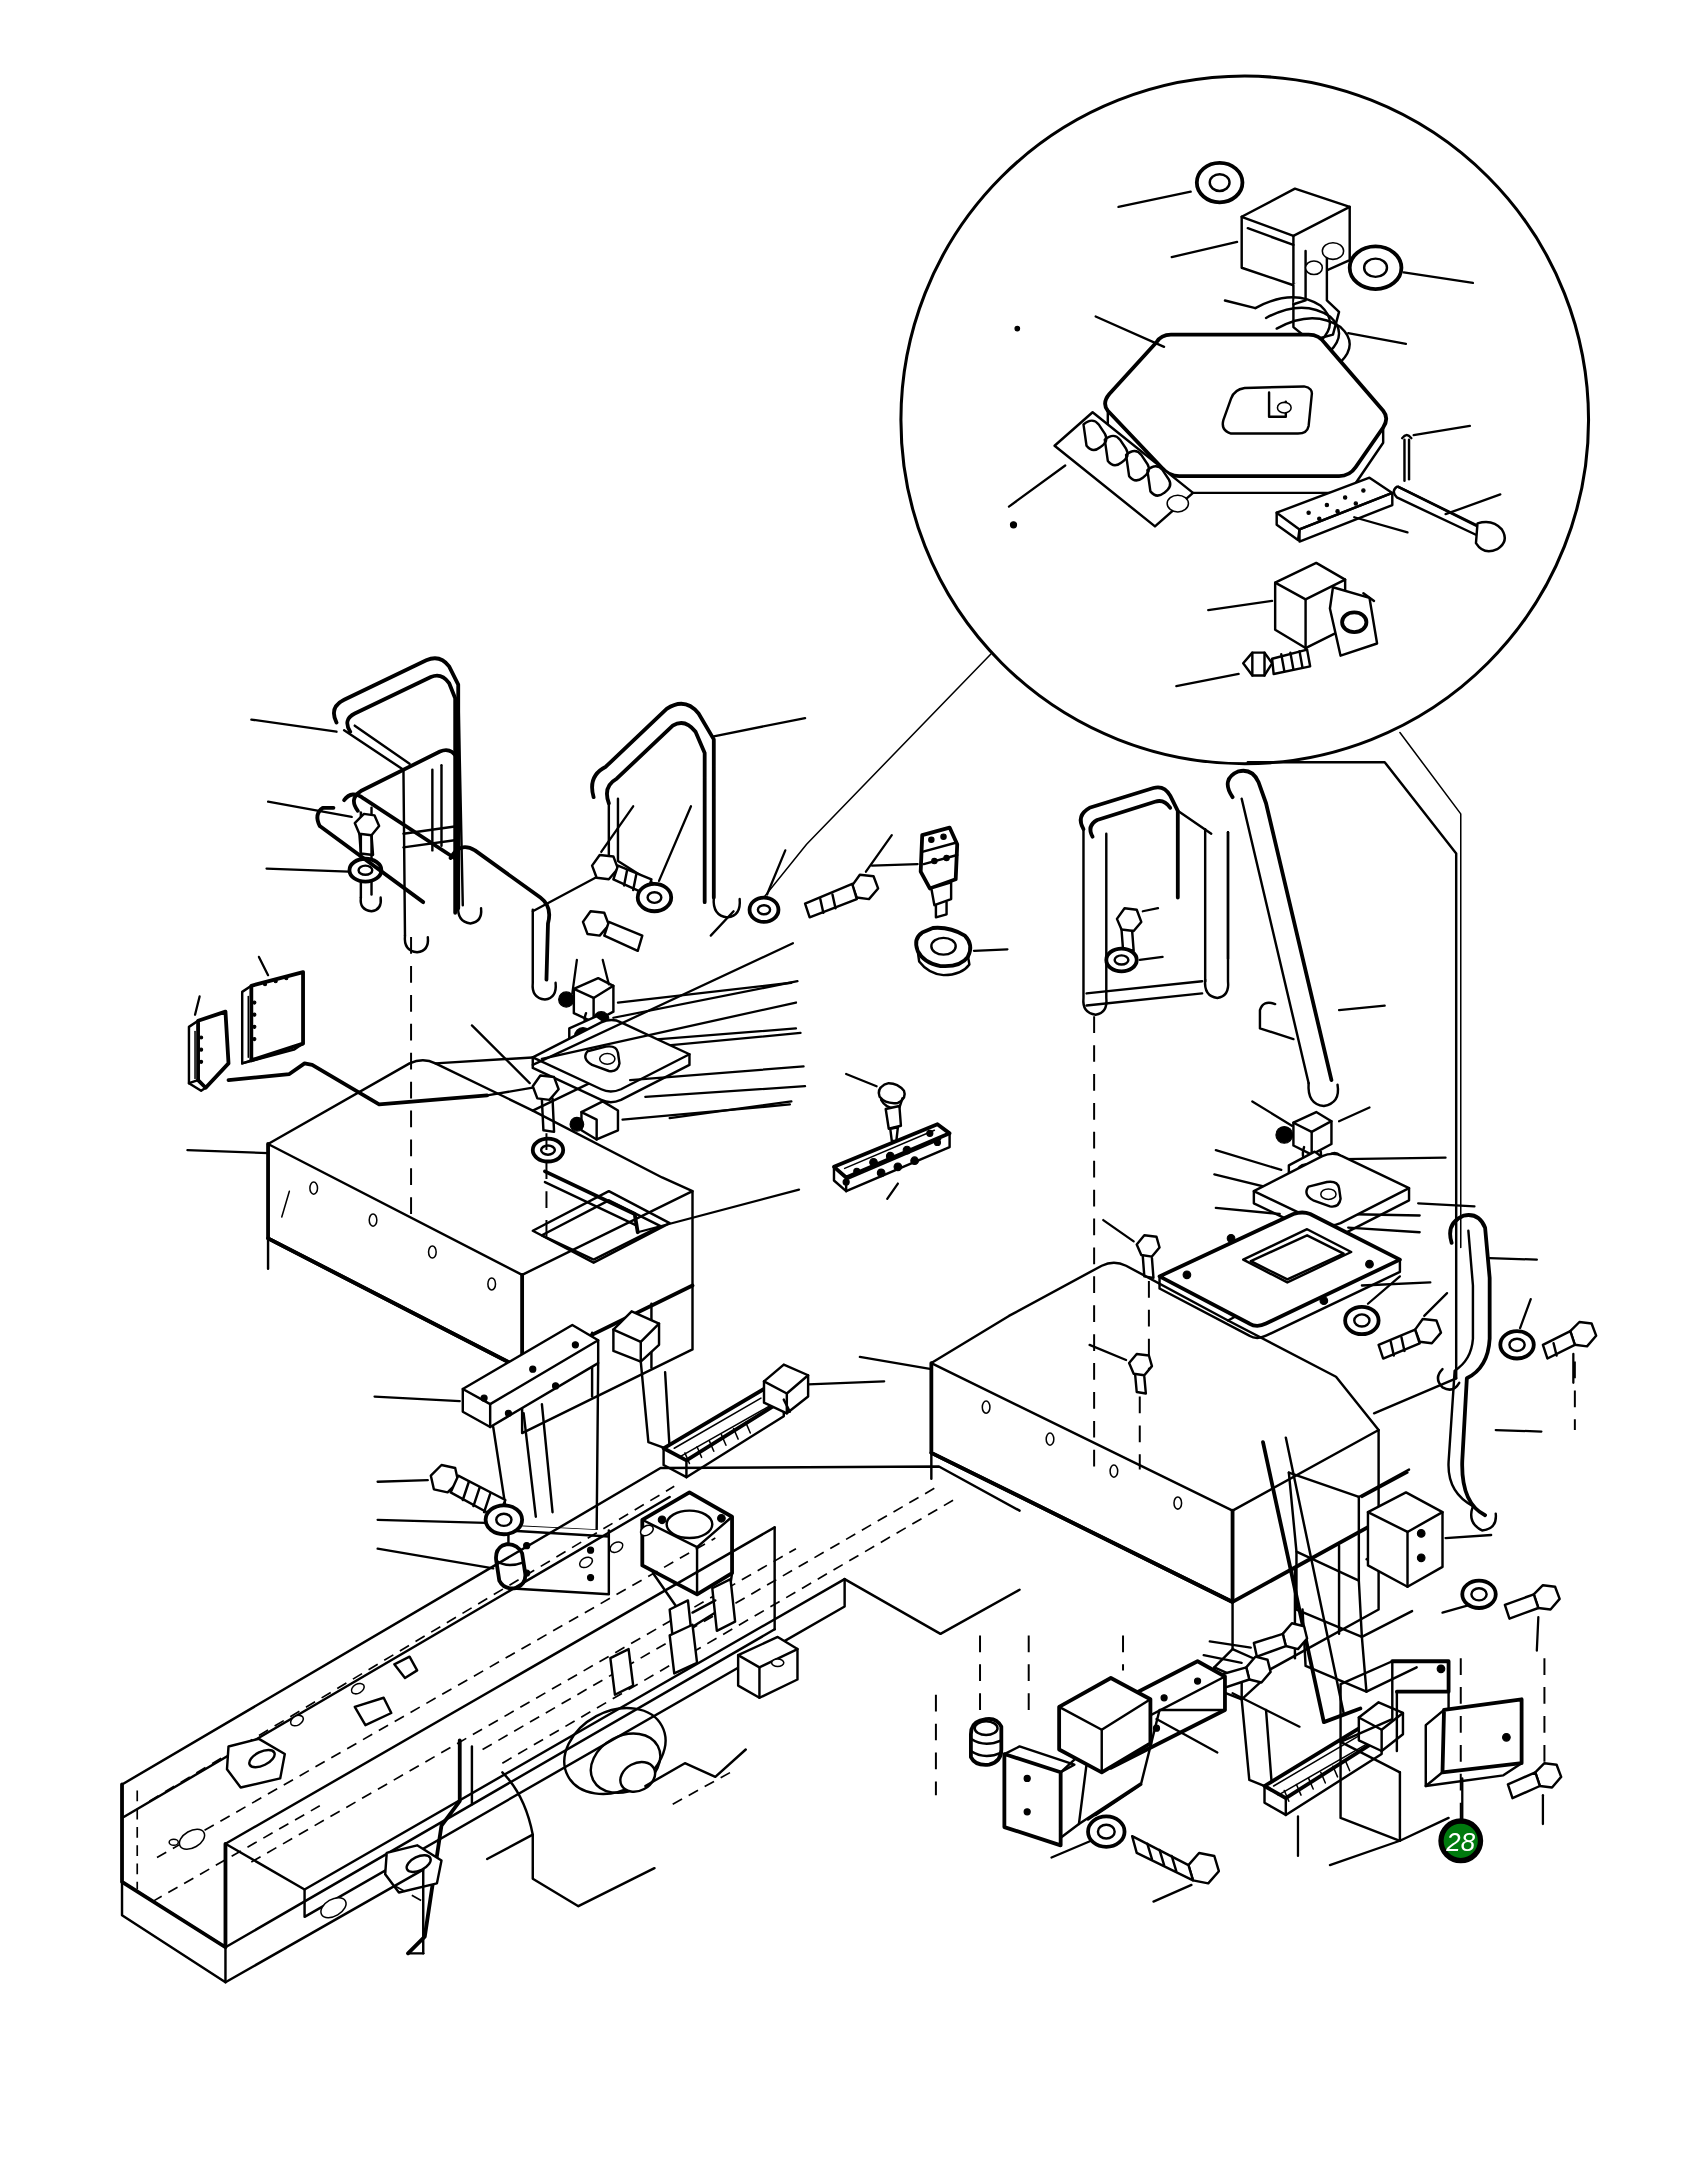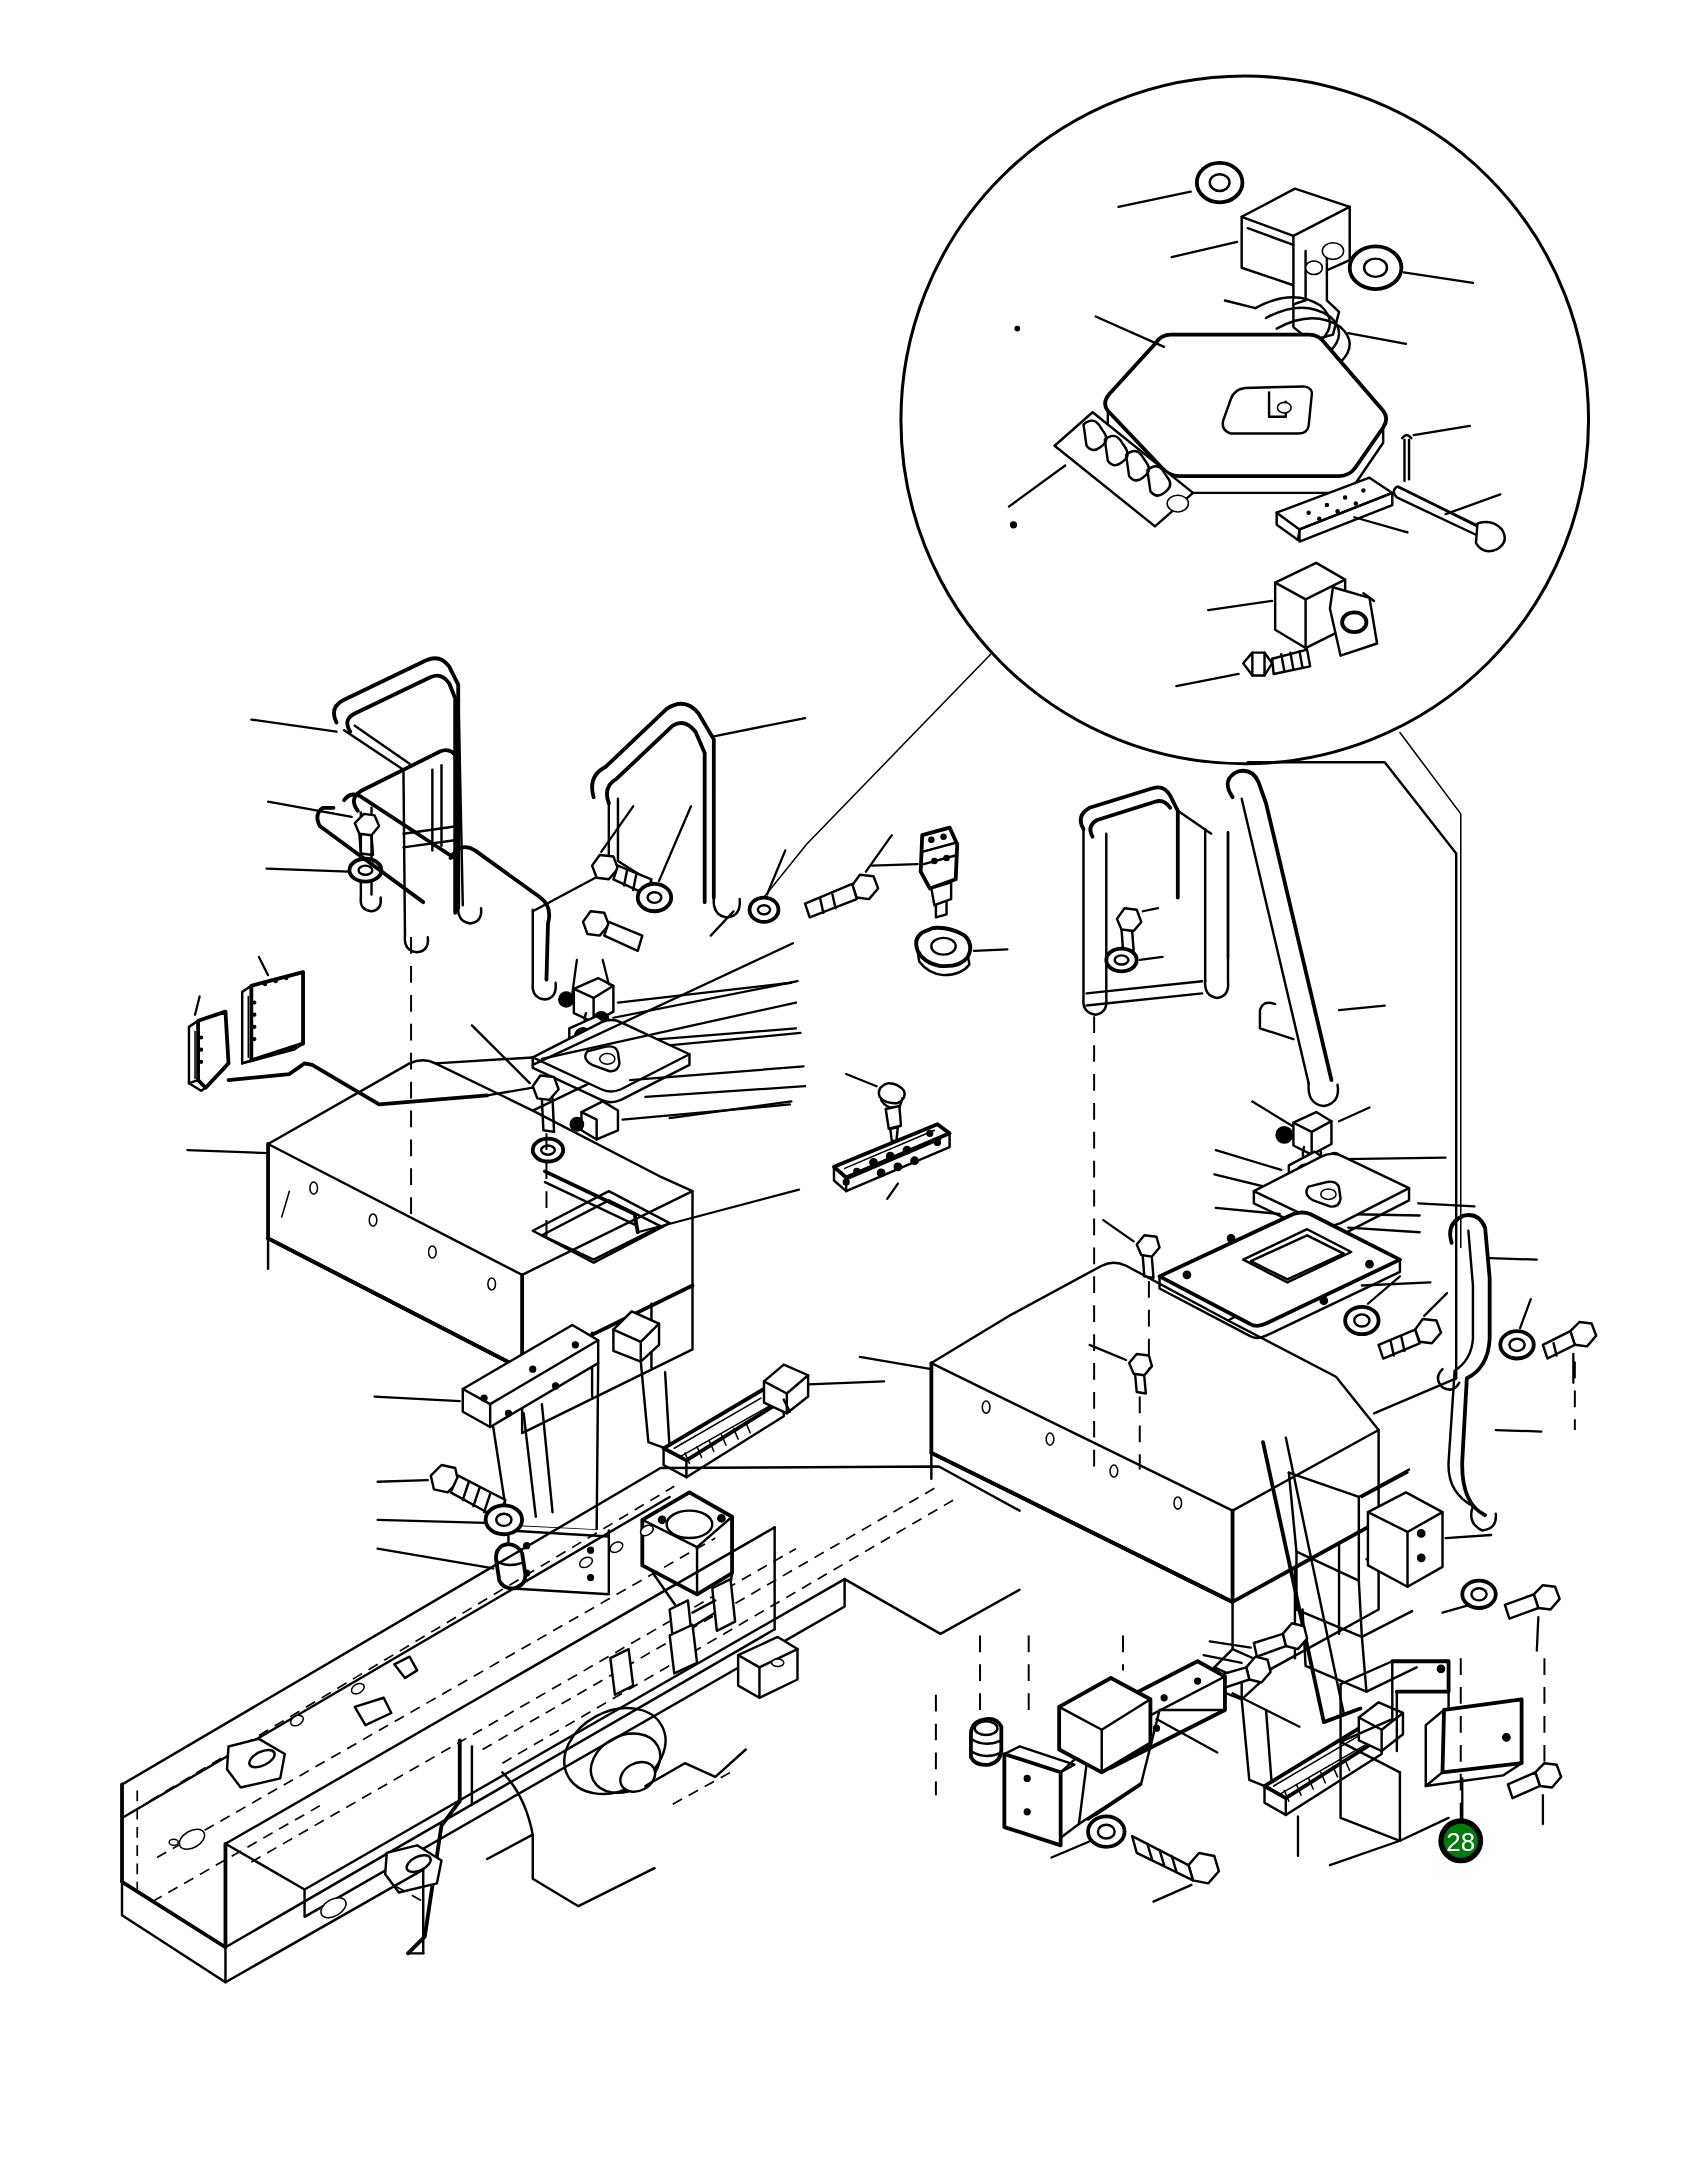--- a/index.html
+++ b/index.html
@@ -10,20 +10,21 @@
   }
   body {
     font-family: "Liberation Sans", sans-serif;
   }
   #page {
     position: relative;
     width: 1706px;
     height: 2161px;
     background: #ffffff;
     overflow: hidden;
+    font-style: italic;
   }
   #drawing {
     position: absolute;
     inset: 0;
     width: 1706px;
     height: 2161px;
   }
   
   .part   { fill: none; stroke: #000; stroke-width: 3.2; stroke-linecap: round; stroke-linejoin: round; }
   .partf  { fill: #fff; stroke: #000; stroke-width: 3.2; stroke-linecap: round; stroke-linejoin: round; }

